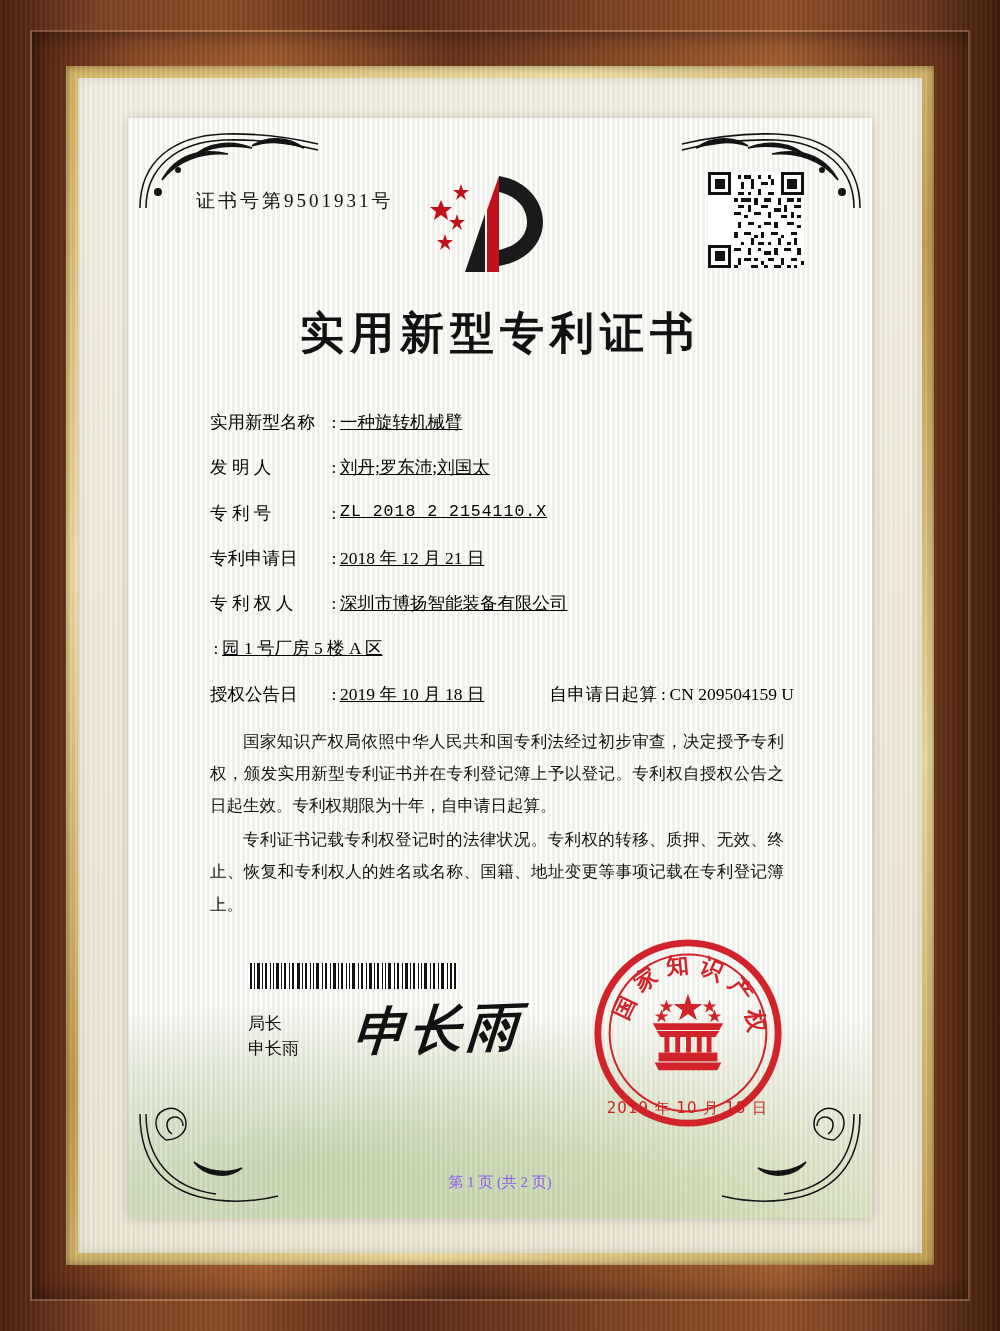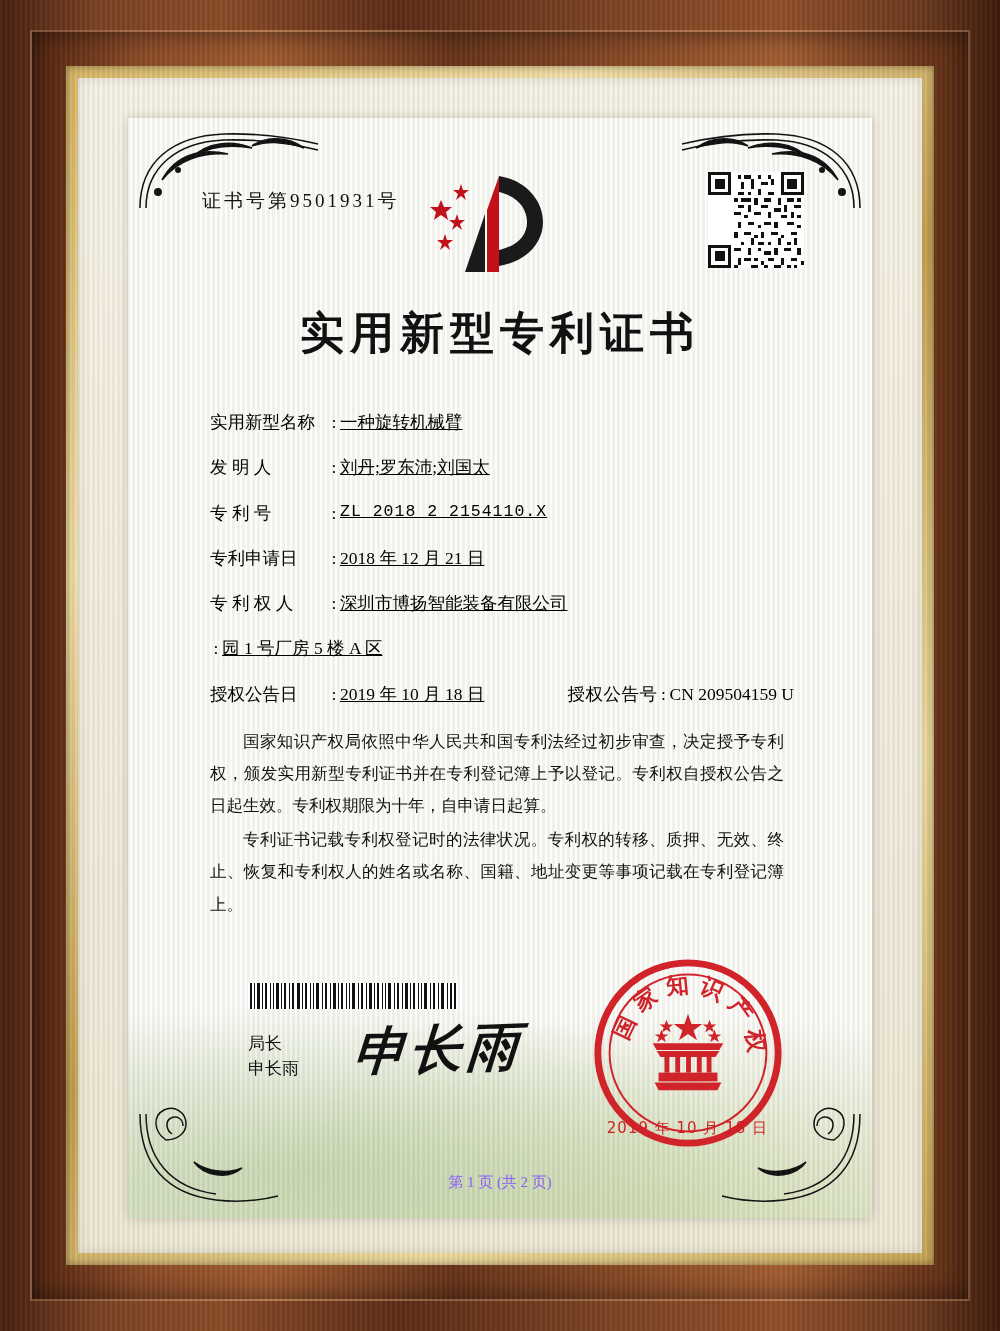--- a/index.html
+++ b/index.html
@@ -63,21 +63,21 @@
   .orn.tl{left:4px;top:4px;}
   .orn.tr{right:4px;top:4px;transform:scaleX(-1);}
   .orn.bl{left:4px;bottom:4px;transform:scaleY(-1);}
   .orn.br{right:4px;bottom:4px;transform:scale(-1,-1);}
 
   .content{position:relative;z-index:3;padding:52px 58px 0 58px;}
 
   
   .head-row{position:relative;height:116px;}
   .cert-no{
-    position:absolute;left:16px;top:18px;
+    position:absolute;left:10px;top:18px;
     font-size:19px;letter-spacing:3px;color:#111;
     font-family:"Liberation Serif",serif;
   }
   .emblem{position:absolute;left:50%;top:0;transform:translateX(-50%);}
   .qr{position:absolute;right:10px;top:2px;width:96px;height:96px;}
 
   .title{
     text-align:center;margin-top:18px;
     font-size:44px;letter-spacing:6px;font-weight:bold;color:#111;
     font-family:"DejaVu Sans","Liberation Sans",sans-serif;
@@ -100,21 +100,21 @@
   .two-col .right-label .rl{letter-spacing:0.5px;}
 
   .para{
     margin-top:14px;padding:0 22px 0 24px;
     font-size:16.5px;line-height:1.95;color:#111;text-align:justify;
     font-family:"DejaVu Sans","Liberation Sans",sans-serif;
   }
   .para p{margin:0 8px 2px 0;text-indent:2em;}
 
   
-  .sig-area{position:relative;height:250px;margin-top:52px;}
+  .sig-area{position:relative;height:250px;margin-top:32px;}
   .barcode{position:absolute;left:62px;top:10px;width:210px;height:26px;}
   .sig-label{
     position:absolute;left:62px;top:58px;
     font-size:17px;line-height:1.5;color:#111;
   }
   .signature{
     position:absolute;left:168px;top:42px;
     font-size:52px;color:#111;
     font-family:"DejaVu Serif",serif;
     font-style:italic;font-weight:bold;
@@ -339,21 +339,21 @@
           <div class="f-value">
             <div class="addr-line2">园 1 号厂房 5 楼 A 区</div>
           </div>
         </div>
 
         <div class="field two-col">
           <div class="f-label">授权公告日</div>
           <div class="f-colon">:</div>
           <div class="f-value">2019 年 10 月 18 日</div>
           <div class="right-label">
-            <span class="rl">授权公告号</span>
+            <span class="rl">自申请日起算</span>
             <span class="f-colon">:</span>
             <span>CN 209504159 U</span>
           </div>
         </div>
 
       </div>
 
       <div class="para">
         <p>国家知识产权局依照中华人民共和国专利法经过初步审查，决定授予专利权，颁发实用新型专利证书并在专利登记簿上予以登记。专利权自授权公告之日起生效。专利权期限为十年，自申请日起算。</p>
         <p>专利证书记载专利权登记时的法律状况。专利权的转移、质押、无效、终止、恢复和专利权人的姓名或名称、国籍、地址变更等事项记载在专利登记簿上。</p>

